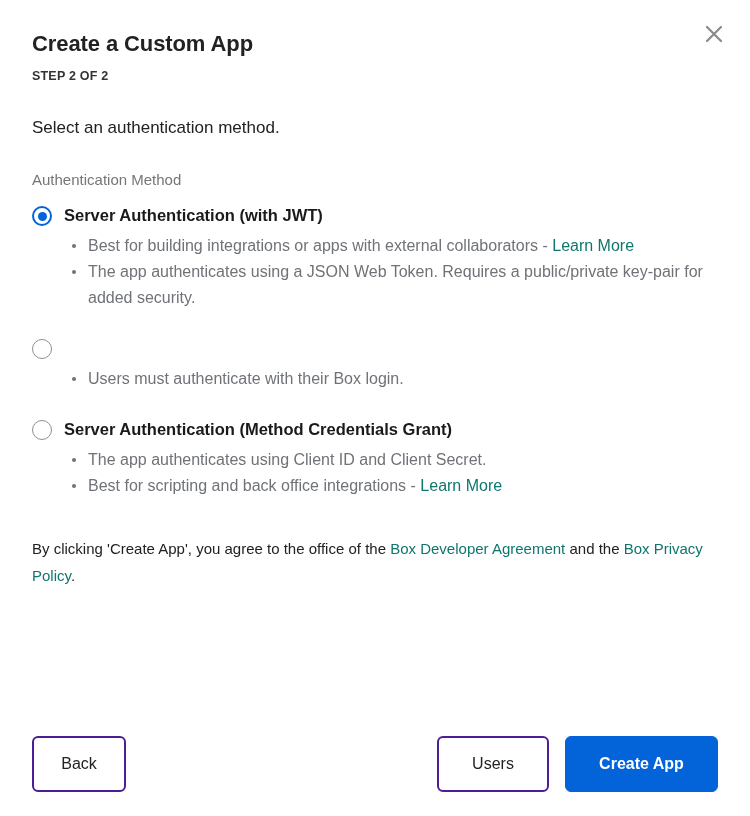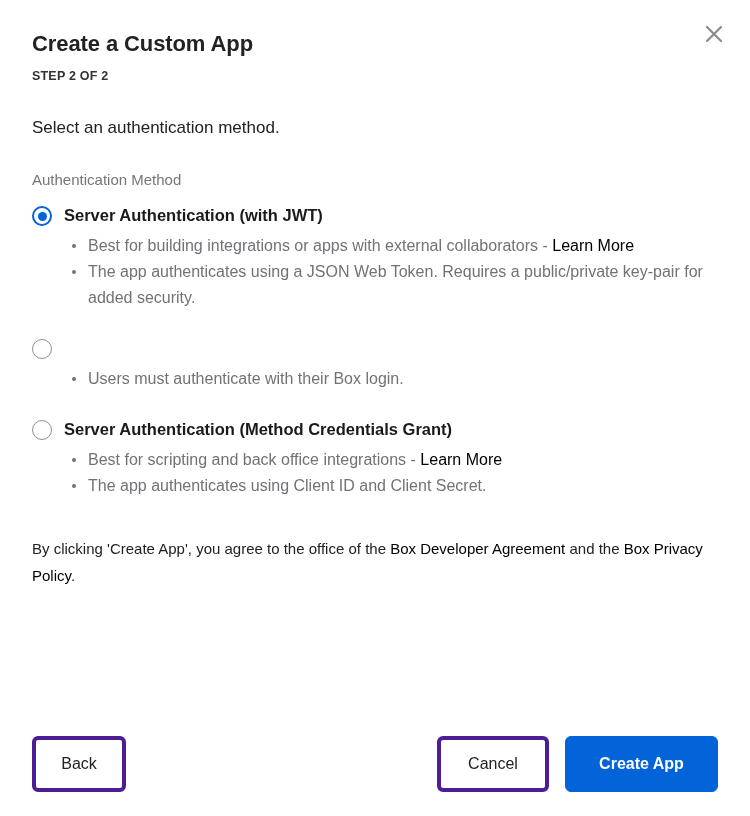--- a/index.html
+++ b/index.html
@@ -141,21 +141,21 @@
     position: absolute;
     left: 2px;
     top: 11px;
     width: 4px;
     height: 4px;
     border-radius: 50%;
     background: #6f7277;
   }
 
   a.link {
-    color: #000000;
+    color: #0f766e;
     text-decoration: none;
     cursor: pointer;
   }
 
   .terms {
     margin-top: 36px;
     font-size: 15px;
     line-height: 27px;
     color: #222222;
     max-width: 690px;
@@ -177,21 +177,21 @@
     box-sizing: border-box;
     height: 56px;
     cursor: pointer;
     display: inline-flex;
     align-items: center;
     justify-content: center;
     padding: 0 22px;
     background: #ffffff;
   }
   .btn-secondary {
-    border: 4px solid #4c1d95;
+    border: 2px solid #4c1d95;
     color: #222222;
   }
   .btn-primary {
     border: 1px solid #0363d8;
     background: #0363d8;
     color: #ffffff;
     font-weight: bold;
   }
   .btn-back { min-width: 94px; }
   .btn-cancel { min-width: 112px; margin-right: 16px; }
@@ -238,29 +238,29 @@
         <li><span>Users must authenticate with their Box login.</span></li>
       </ul>
     </div>
 
     <div class="option">
       <div class="option-head">
         <span class="radio off"></span>
         <span class="option-title">Server Authentication (Method Credentials Grant)</span>
       </div>
       <ul class="bullets">
+        <li><span>The app authenticates using Client ID and Client Secret.</span></li>
         <li><span>Best for scripting and back office integrations - </span><a class="link">Learn More</a></li>
-        <li><span>The app authenticates using Client ID and Client Secret.</span></li>
       </ul>
     </div>
 
   </div>
 
   <div class="terms"><span>By clicking 'Create App', you agree to the office of the </span><a class="link">Box Developer Agreement</a><span> and the </span><a class="link">Box Privacy Policy</a><span>.</span></div>
 
   <div class="footer">
     <button class="btn btn-secondary btn-back">Back</button>
     <span class="spacer"></span>
-    <button class="btn btn-secondary btn-cancel">Cancel</button>
+    <button class="btn btn-secondary btn-cancel">Users</button>
     <button class="btn btn-primary btn-create">Create App</button>
   </div>
 
 </div>
 
 </body></html>

